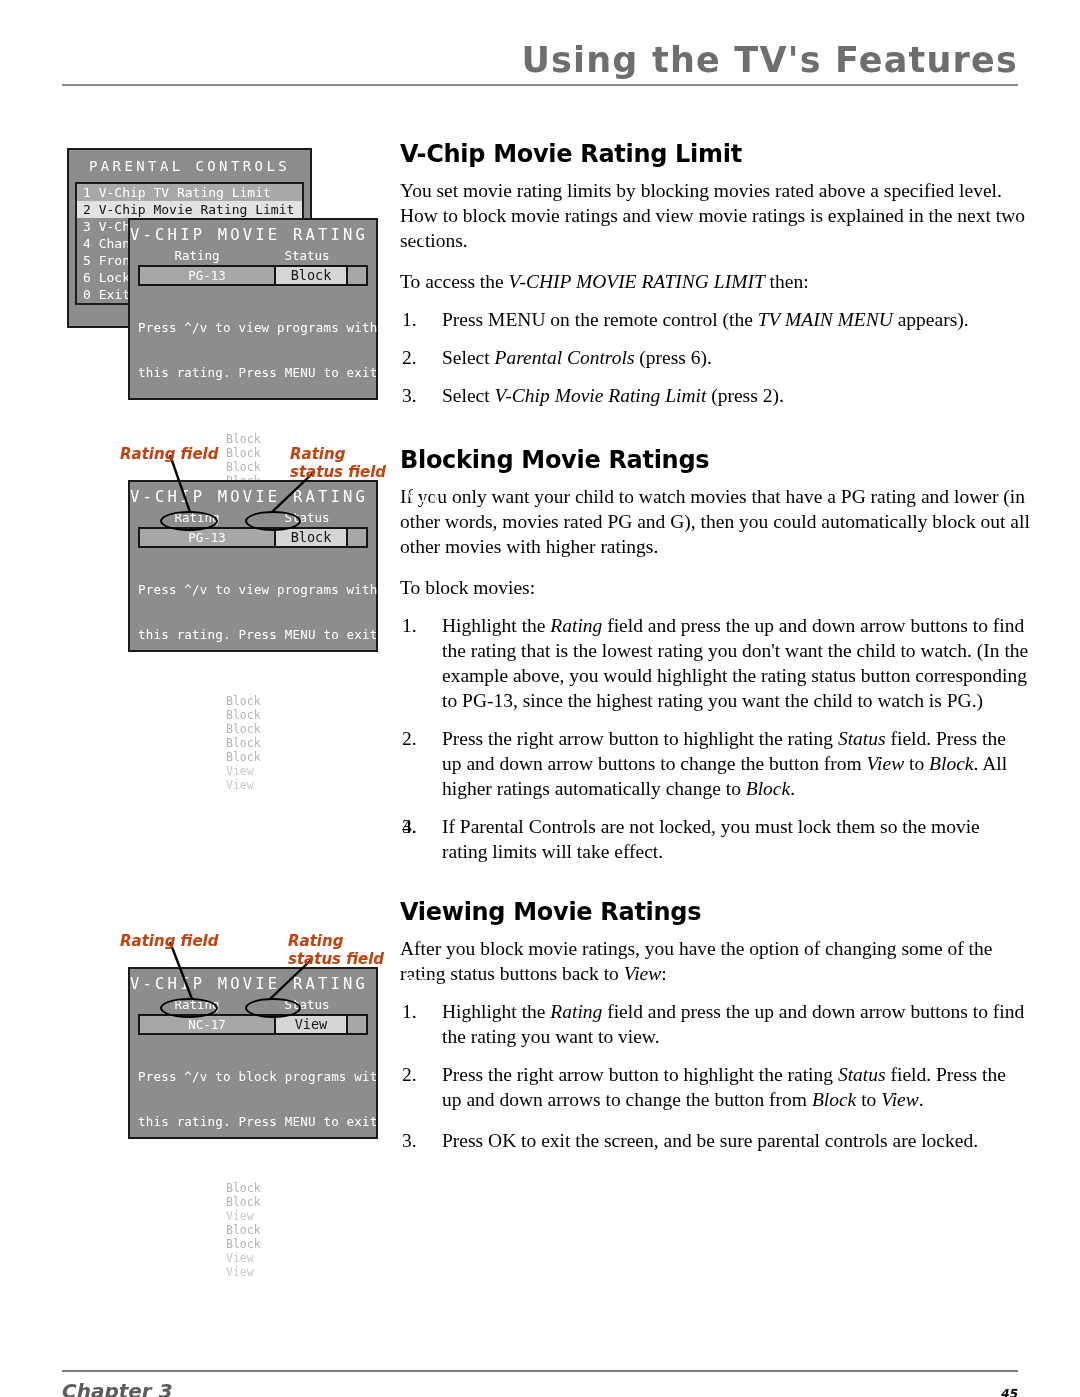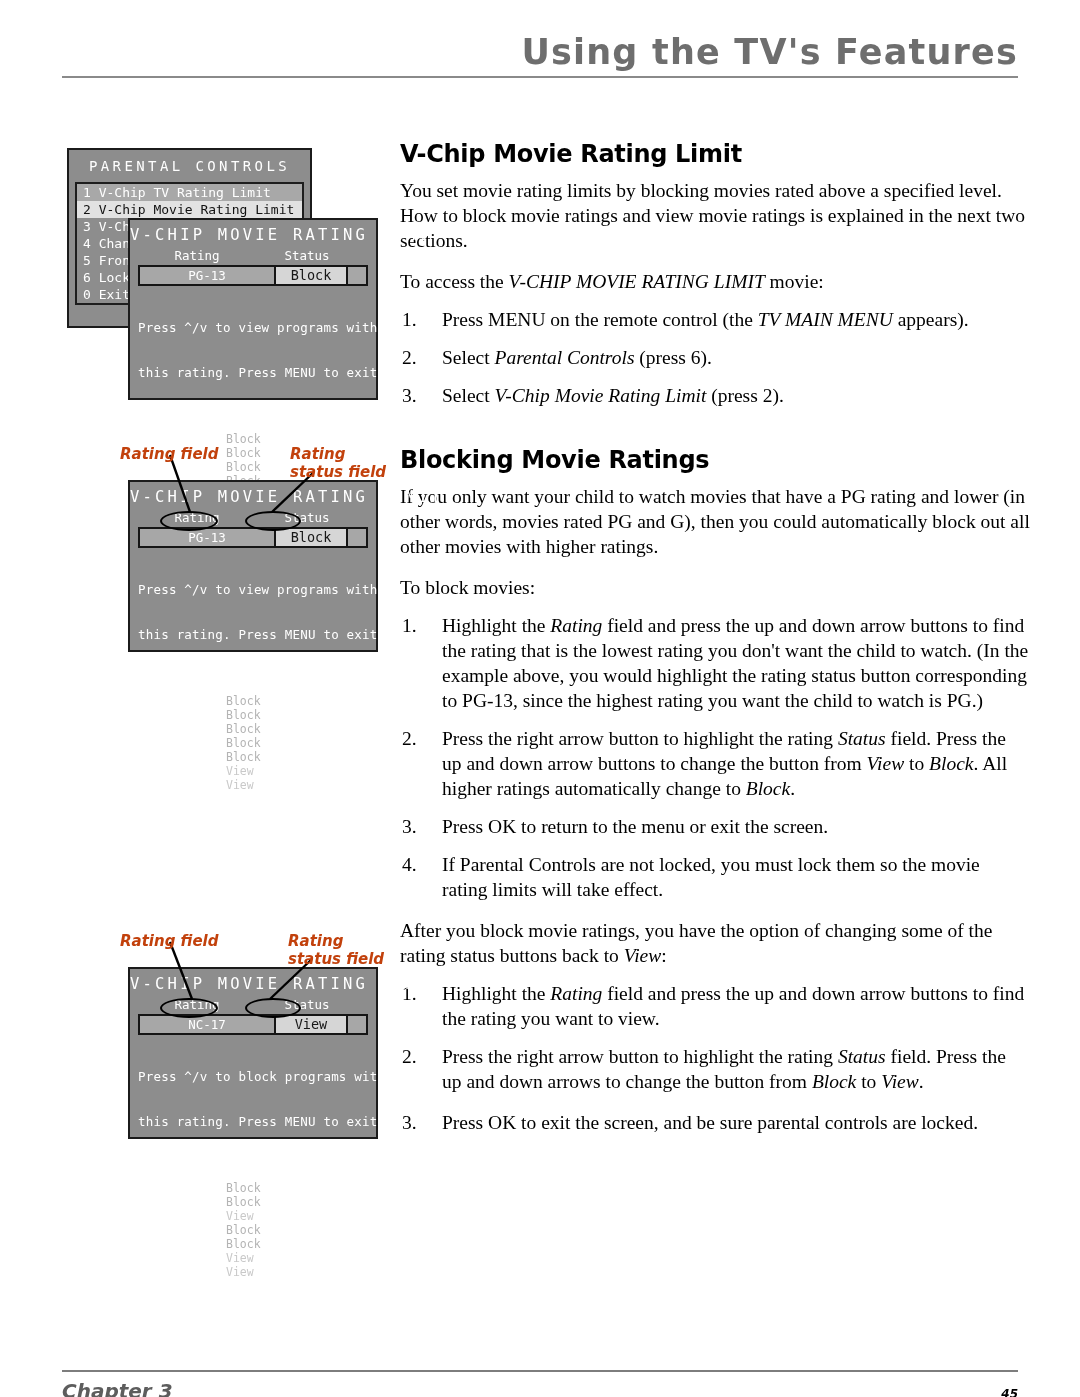--- a/index.html
+++ b/index.html
@@ -11,21 +11,21 @@
     width: 1080px; height: 1397px;
     position: relative;
     font-family: "Liberation Serif", serif;
     color: #000;
     overflow: hidden;
   }
 
   
   #page-header {
     position: absolute;
-    left: 62px; top: 32px; width: 956px; height: 52px;
+    left: 62px; top: 40px; width: 956px; height: 52px;
   }
   #page-header .htitle {
     font-family: "DejaVu Sans", sans-serif;
     font-weight: bold;
     font-size: 35px;
     letter-spacing: 1.2px;
     color: #6e6e6e;
     text-align: right;
     line-height: 40px;
     white-space: nowrap;
@@ -456,42 +456,43 @@
       </div>
   </div>
 </div>
 
 <div id="content-column">
 
   <h2 class="section-head">V-Chip Movie Rating Limit</h2>
 
   <p class="body">You set movie rating limits by blocking movies rated above a specified level. How to block movie ratings and view movie ratings is explained in the next two sections.</p>
 
-  <p class="body tight"><span>To access the </span><span class="it">V-CHIP MOVIE RATING LIMIT</span><span> movie:</span></p>
+  <p class="body tight"><span>To access the </span><span class="it">V-CHIP MOVIE RATING LIMIT</span><span> then:</span></p>
 
   <ol class="steps">
     <li><span class="num">1.</span><span>Press MENU on the remote control (the </span><span class="it">TV MAIN MENU</span><span> appears).</span></li>
     <li><span class="num">2.</span><span>Select </span><span class="it">Parental Controls</span><span> (press 6).</span></li>
     <li><span class="num">3.</span><span>Select </span><span class="it">V-Chip Movie Rating Limit</span><span> (press 2).</span></li>
   </ol>
 
   <h2 class="section-head" style="margin-top:38px;">Blocking Movie Ratings</h2>
 
   <p class="body">If you only want your child to watch movies that have a PG rating and lower (in other words, movies rated PG and G), then you could automatically block out all other movies with higher ratings.</p>
 
   <p class="body tight">To block movies:</p>
 
   <ol class="steps">
     <li><span class="num">1.</span><span>Highlight the </span><span class="it">Rating</span><span> field and press the up and down arrow buttons to find the rating that is the lowest rating you don't want the child to watch.  (In the example above, you would highlight the rating status button corresponding to PG-13, since the highest rating you want the child to watch is PG.)</span></li>
     <li><span class="num">2.</span><span>Press the right arrow button to highlight the rating </span><span class="it">Status</span><span> field. Press the up and down arrow buttons to change the button from </span><span class="it">View</span><span> to </span><span class="it">Block</span><span>. All higher ratings automatically change to </span><span class="it">Block</span><span>.</span></li>
-    <li><span class="num">3.</span><span>Press OK to return to the menu or exit the screen.</span></li>
+    <li><span class="num">3.</span></li>
     <li><span class="num">4.</span><span>If Parental Controls are not locked, you must lock them so the movie rating limits will take effect.</span></li>
   </ol>
 
 
+  <h2 class="section-head" style="margin-top:34px;">Viewing Movie Ratings</h2>
 
   <p class="body tight"><span>After you block movie ratings, you have the option of changing some of the rating status buttons back to </span><span class="it">View</span><span>:</span></p>
 
   <ol class="steps">
     <li><span class="num">1.</span><span>Highlight the </span><span class="it">Rating</span><span> field and press the up and down arrow buttons to find the rating you want to view.</span></li>
     <li><span class="num">2.</span><span>Press the right arrow button to highlight the rating </span><span class="it">Status</span><span> field. Press the up and down arrows to change the button from </span><span class="it">Block</span><span>  to </span><span class="it">View</span><span>.</span></li>
   </ol>
 
 
   <ol class="steps">

